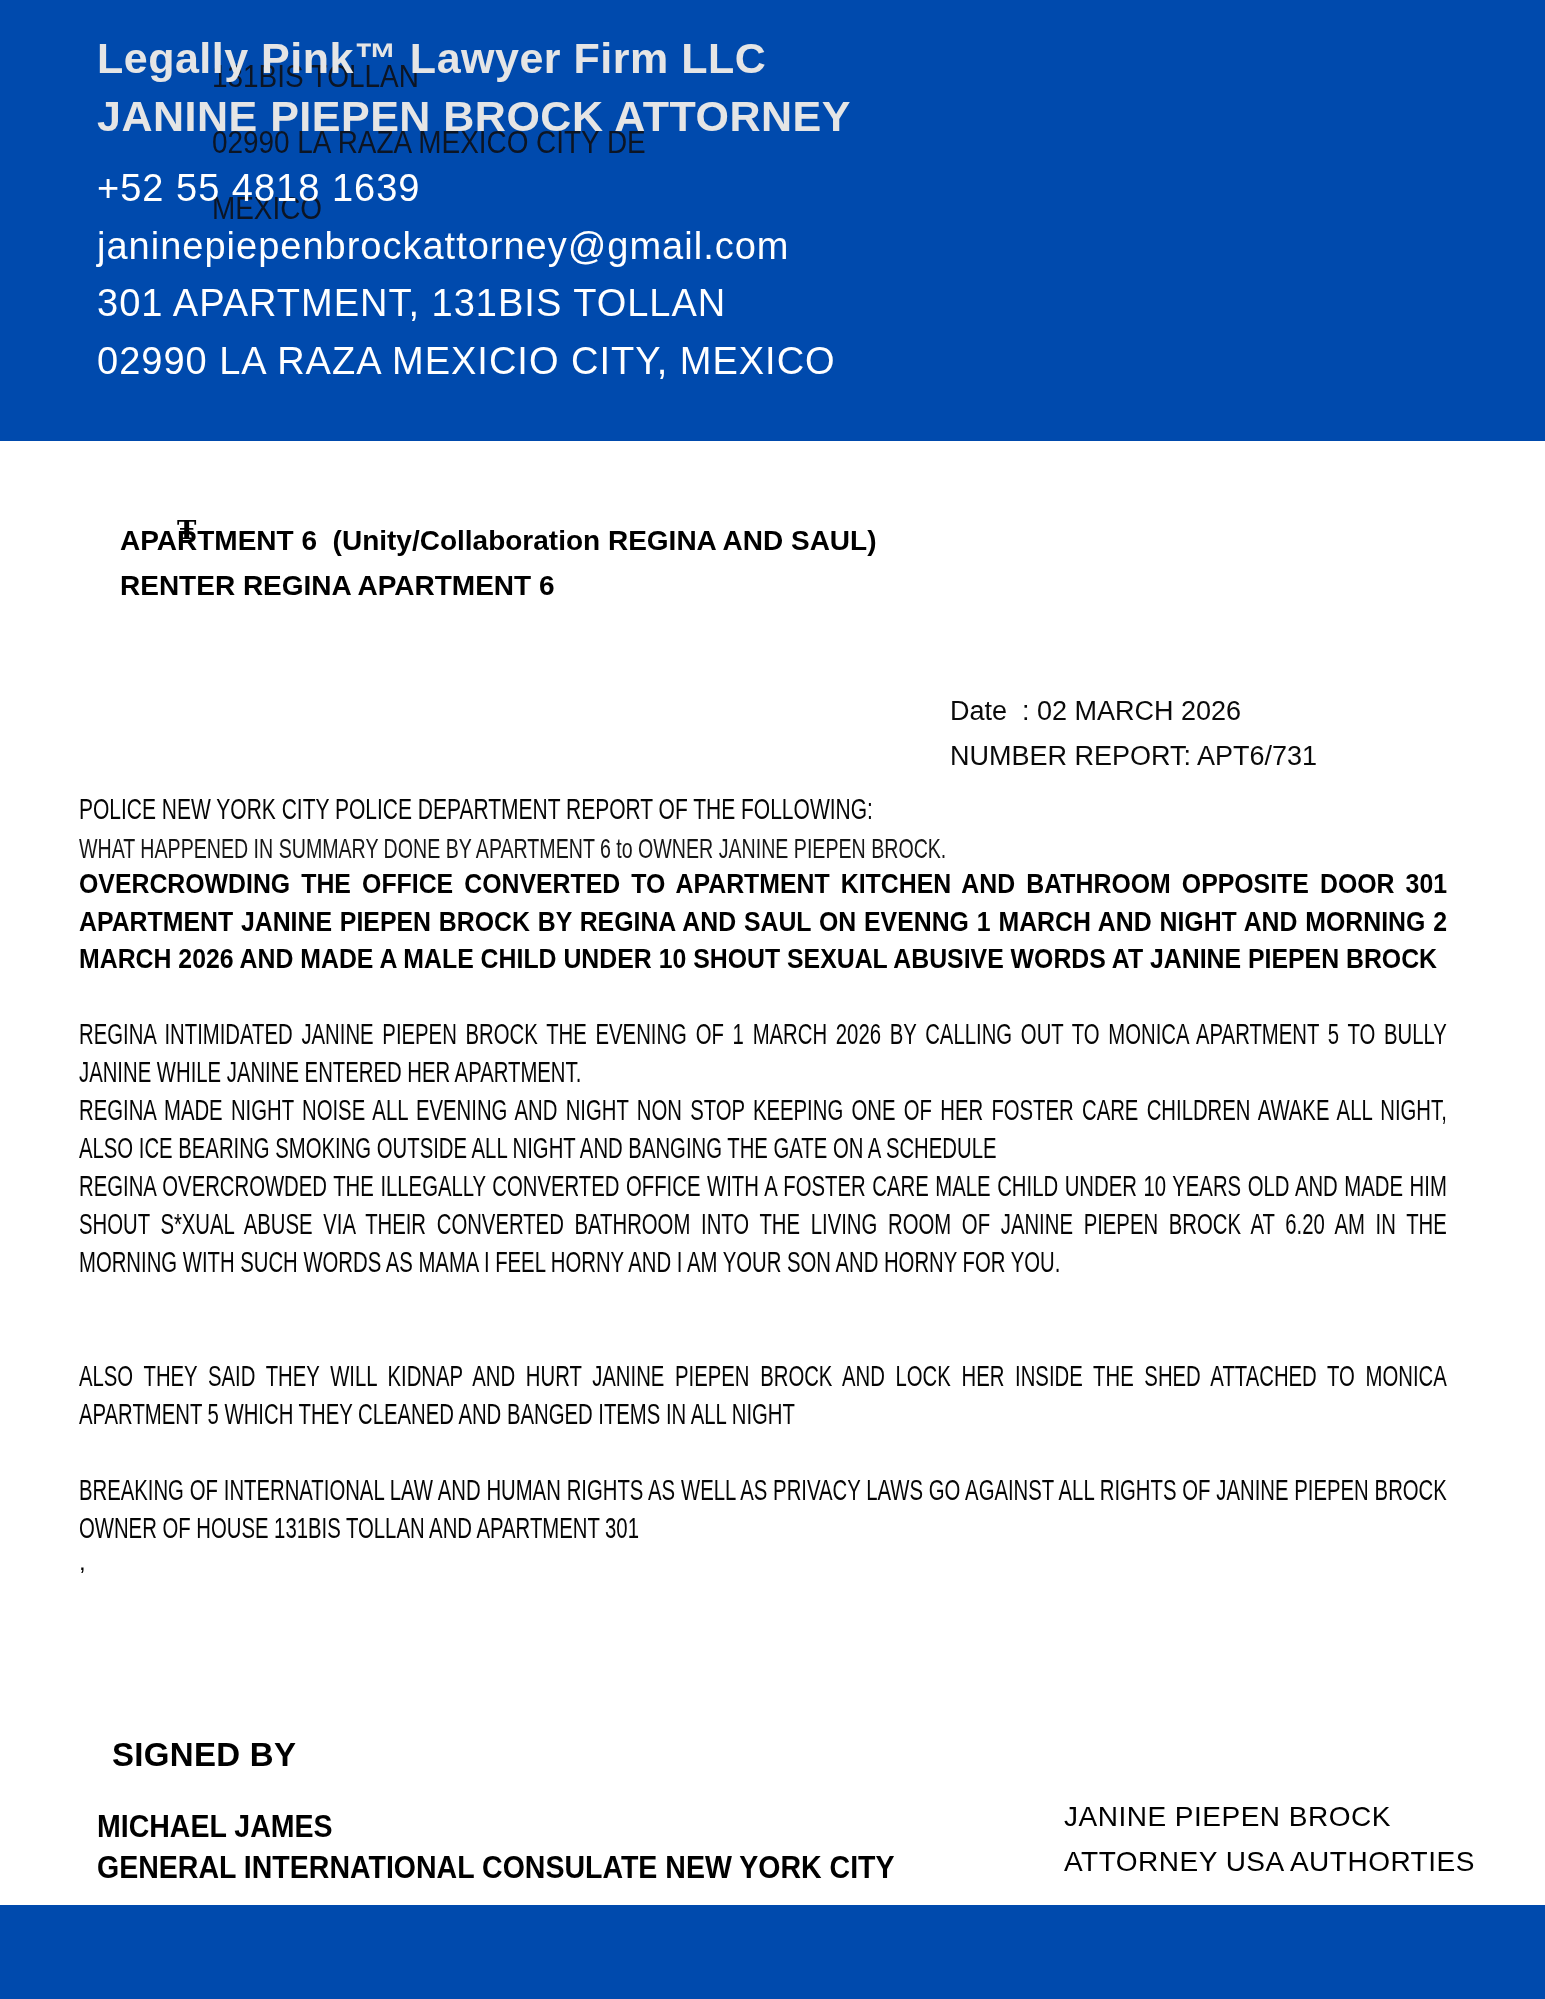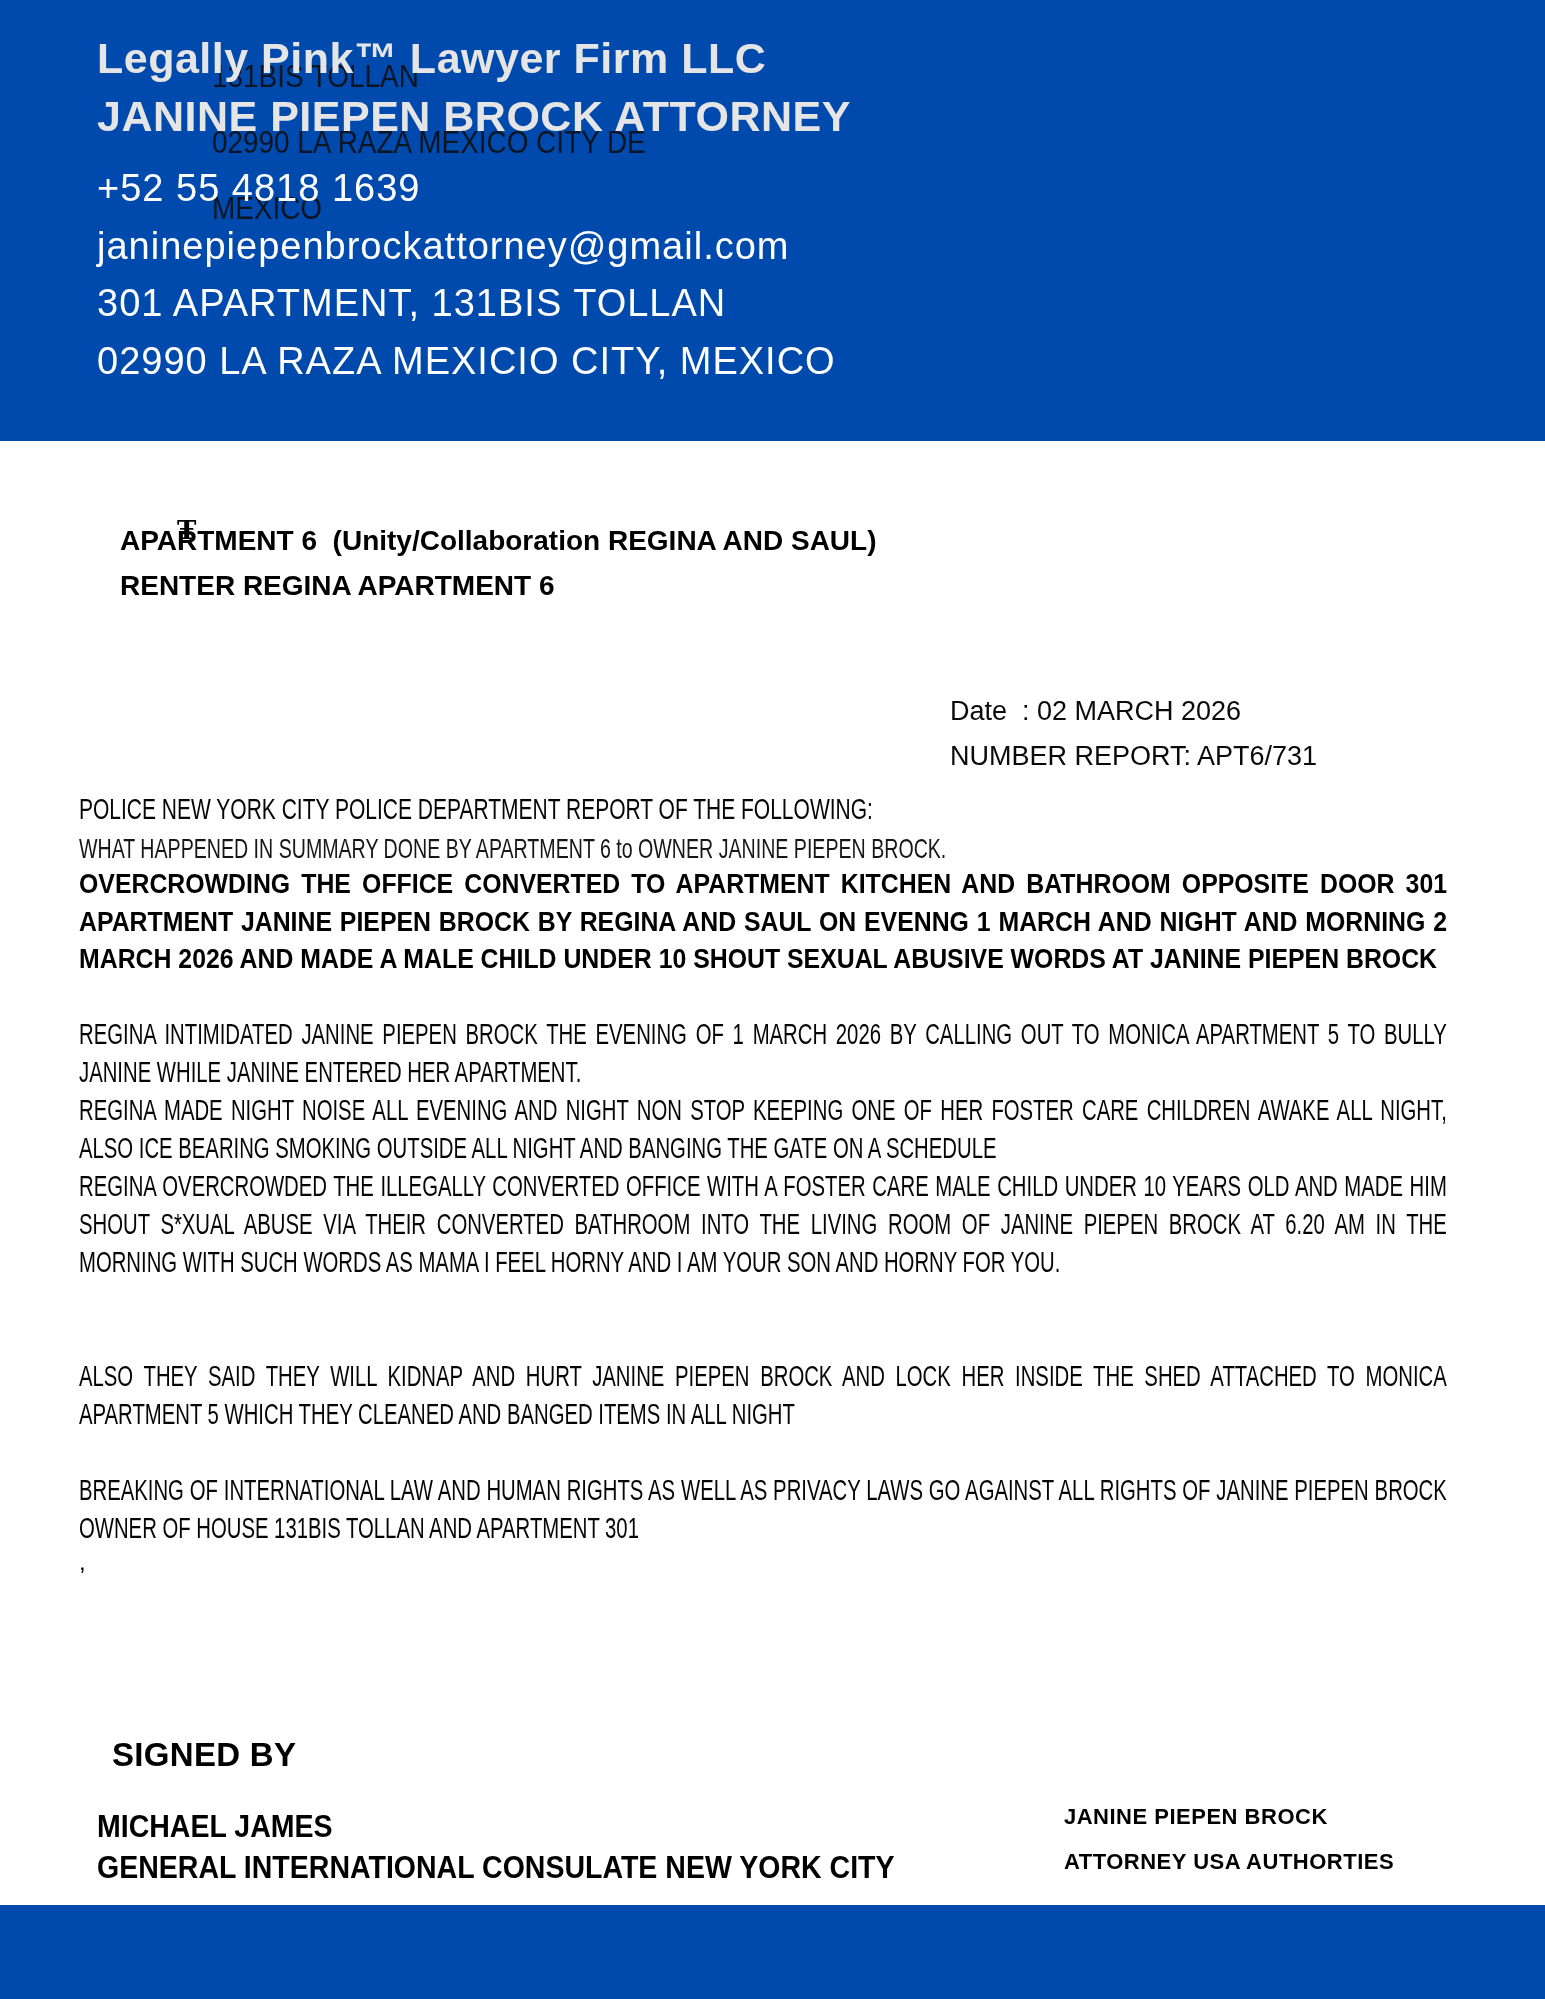--- a/index.html
+++ b/index.html
@@ -93,21 +93,21 @@
     font-weight: bold; font-size: 33px; letter-spacing: 0.3px;
   }
   .sig-left {
     position: absolute; left: 97px; top: 1806px;
     font-weight: bold; font-size: 31px; line-height: 41px;
     transform: scaleX(0.92); transform-origin: 0 0;
     white-space: nowrap;
   }
   .sig-right {
     position: absolute; left: 1064px; top: 1794px;
-    font-weight: bold; font-size: 22px; line-height: 45px;
+    font-weight: normal; font-size: 28px; line-height: 45px;
     letter-spacing: 0.5px; white-space: nowrap;
   }
 
   
   .footer-bar {
     position: absolute; bottom: 0; left: 0;
     width: 100%; height: 94px;
     background: #004aad;
   }
 </style>

